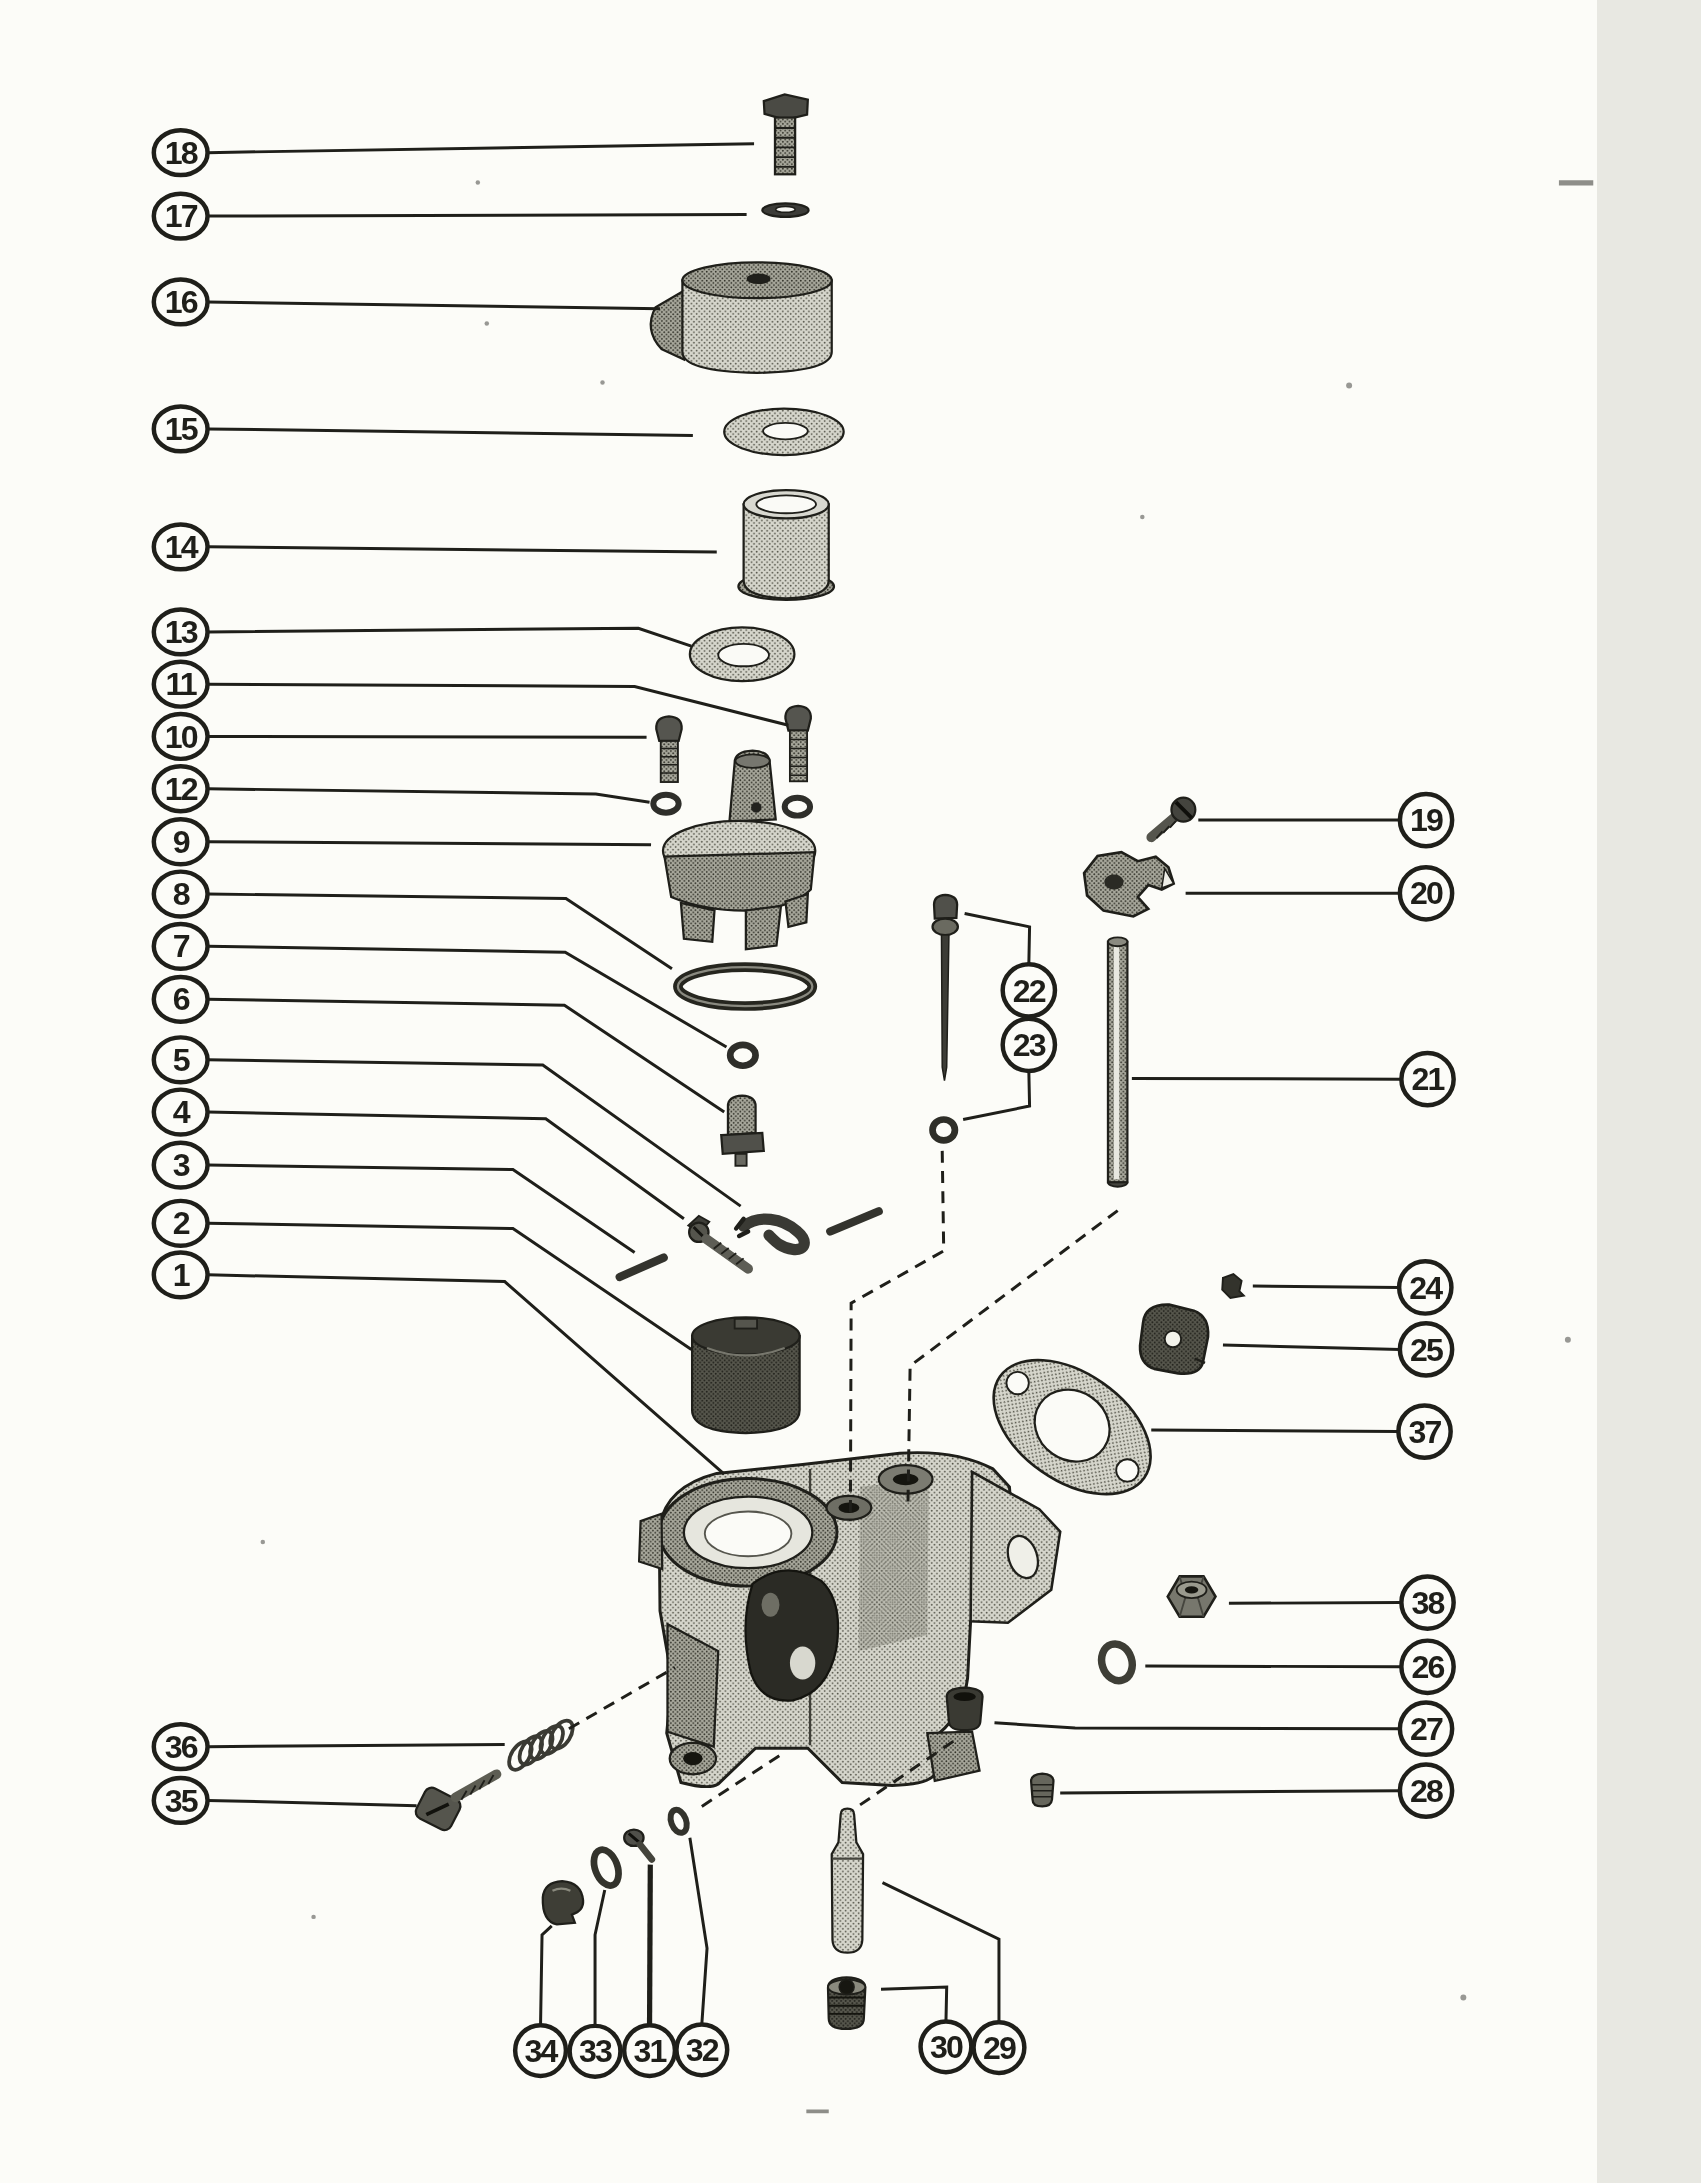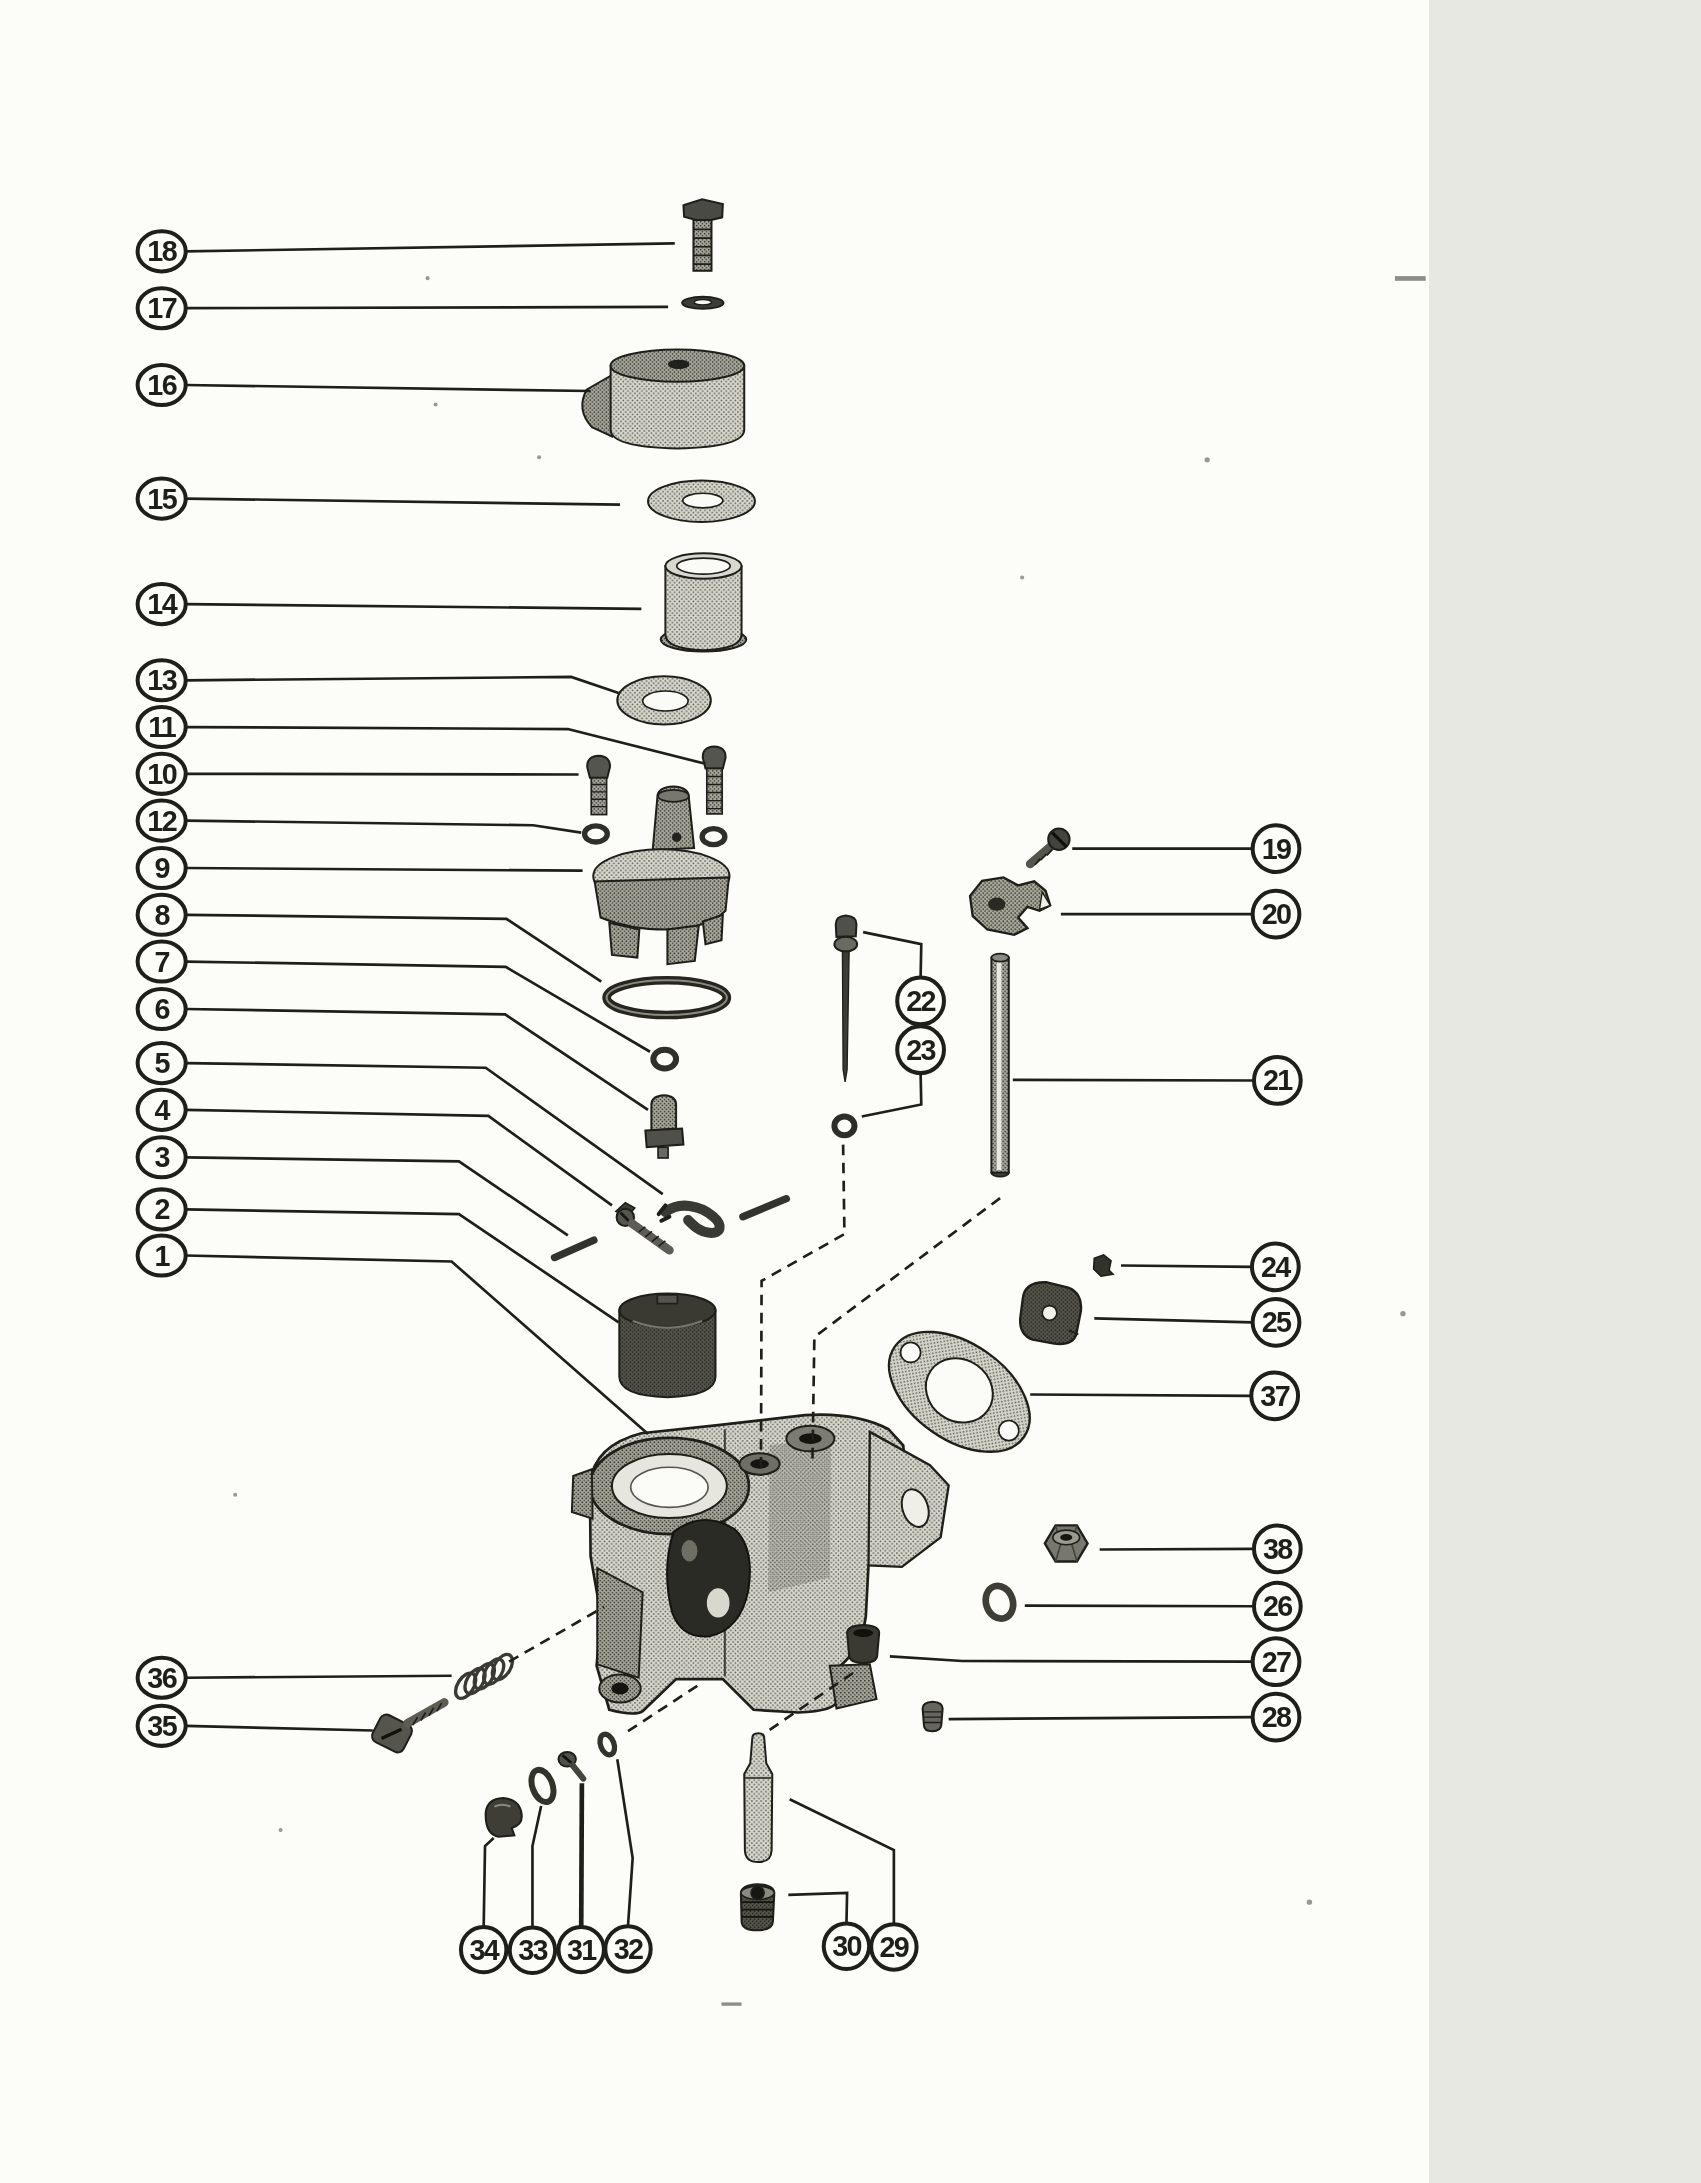--- a/index.html
+++ b/index.html
@@ -1,16 +1,16 @@
 <!DOCTYPE html>
 <html style="font-size:12.7px"><head>
 <meta charset="utf-8">
 <style>
   html,body{margin:0;padding:0;background:#e8e8e2;}
-  .page{position:relative;width:1429px;height:2183px;background:#fcfcf8;overflow:hidden;
+  .page{position:relative;width:1597px;height:2183px;background:#fcfcf8;overflow:hidden;
         font-family:"Liberation Sans",sans-serif;}
   svg{position:absolute;left:0;top:0;width:100%;height:100%;}
   text.co{font-family:"Liberation Sans","DejaVu Sans",sans-serif;font-weight:700;
           font-size:43px;letter-spacing:-2.5px;fill:#1f1f1a;}
 </style>
 </head>
 <body>
 
 <div class="page">
   <svg xmlns="http://www.w3.org/2000/svg" viewBox="0 0 2139 2745">

